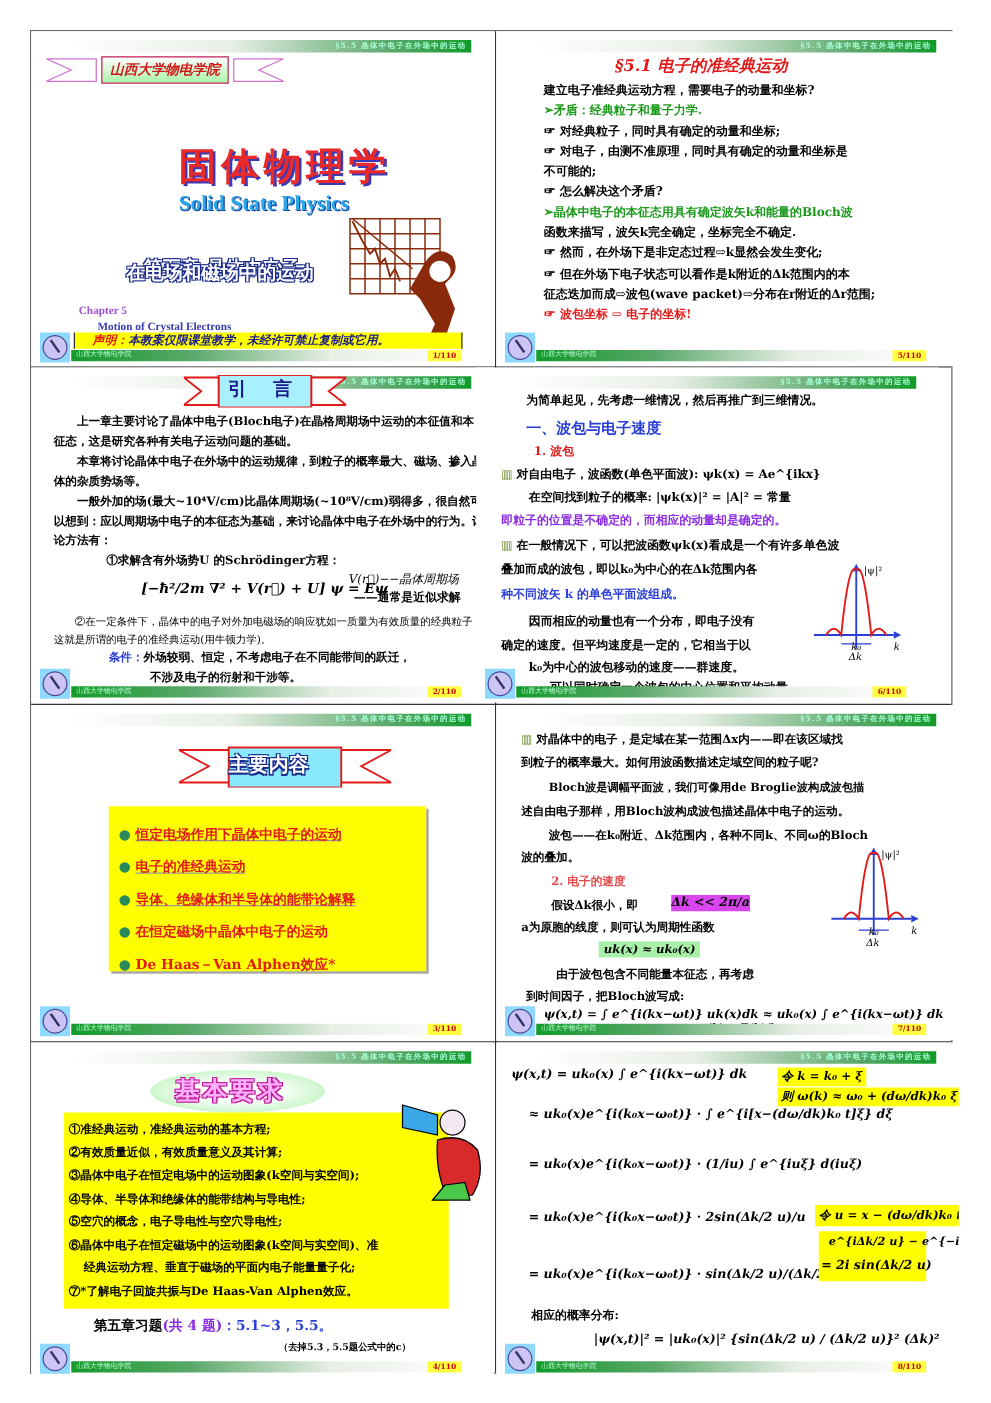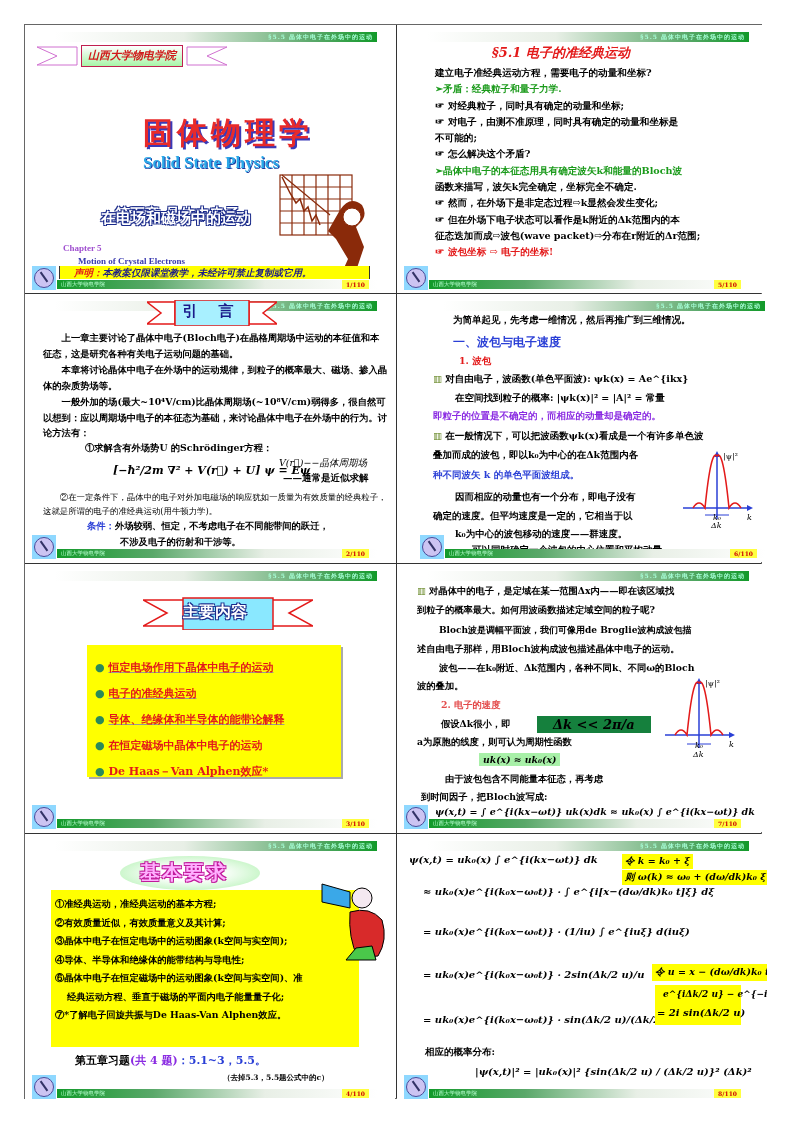--- a/index.html
+++ b/index.html
@@ -123,21 +123,21 @@
     <div style="position:absolute;left:18px;top:196px;width:345px;font-size:8.4px;line-height:14px;font-weight:normal;text-indent:2em">②在一定条件下，晶体中的电子对外加电磁场的响应犹如一质量为有效质量的经典粒子，这就是所谓的电子的准经典运动(用牛顿力学)。</div>
     <div class="t" style="left:62px;top:226px;font-size:9.3px"><span class="blu">条件：</span><span>外场较弱、恒定，不考虑电子在不同能带间的跃迁，</span></div>
     <div class="t" style="left:95px;top:242px;font-size:9.3px">不涉及电子的衍射和干涉等。</div>
     <div class="clock"></div>
     <div class="botbar">
         <span class="org">山西大学物电学院</span>
         <span class="pg">2/110</span>
       </div>
   </div>
 
-  <div class="slide" style="left:388px;top:269px">
+  <div class="slide" style="left:356px;top:269px">
     <div class="topbar">
         <span>§5.5 晶体中电子在外场中的运动</span>
       </div>
     <div class="t" style="left:40px;top:20px;font-size:9.5px">为简单起见，先考虑一维情况，然后再推广到三维情况。</div>
     <div class="t blu" style="left:40px;top:40px;font-size:12px">一、波包与电子速度</div>
     <div class="t red" style="left:46px;top:61px;font-size:9.5px">1. 波包</div>
     <div class="t" style="left:20px;top:79px;font-size:9.5px"><span style="color:#6a8a2a">▥ </span><span>对自由电子，波函数(单色平面波): ψk(x) = Ae^{ikx}</span></div>
     <div class="t" style="left:42px;top:98px;font-size:9.5px">在空间找到粒子的概率: |ψk(x)|² = |A|² = 常量</div>
     <div class="t pur" style="left:20px;top:116px;font-size:9.5px">即粒子的位置是不确定的，而相应的动量却是确定的。</div>
     <div class="t" style="left:20px;top:136px;font-size:9.5px"><span style="color:#6a8a2a">▥ </span><span>在一般情况下，可以把波函数ψk(x)看成是一个有许多单色波</span></div>
@@ -197,21 +197,21 @@
         <span>§5.5 晶体中电子在外场中的运动</span>
       </div>
     <div class="t" style="left:20px;top:21px;font-size:9.3px"><span style="color:#6a8a2a">▥ </span><span>对晶体中的电子，是定域在某一范围Δx内——即在该区域找</span></div>
     <div class="t" style="left:20px;top:40px;font-size:9.3px">到粒子的概率最大。如何用波函数描述定域空间的粒子呢?</div>
     <div class="t" style="left:42px;top:60px;font-size:9px">Bloch波是调幅平面波，我们可像用de Broglie波构成波包描</div>
     <div class="t" style="left:20px;top:79px;font-size:9.3px">述自由电子那样，用Bloch波构成波包描述晶体中电子的运动。</div>
     <div class="t" style="left:42px;top:98px;font-size:9.3px">波包——在k₀附近、Δk范围内，各种不同k、不同ω的Bloch</div>
     <div class="t" style="left:20px;top:116px;font-size:9.3px">波的叠加。</div>
     <div class="t" style="left:44px;top:135px;font-size:9.3px;color:#e34a4a">2. 电子的速度</div>
     <div class="t" style="left:44px;top:154px;font-size:9.3px">假设Δk很小，即</div>
-    <div class="t fm" style="left:140px;top:152px;font-size:13px;background:#15803d;padding:1px 16px">Δk &lt;&lt; 2π/a</div>
+    <div class="t fm" style="left:140px;top:152px;font-size:10px;background:#d946ef;padding:1px 0">Δk &lt;&lt; 2π/a</div>
     <div class="t" style="left:20px;top:172px;font-size:9.3px">a为原胞的线度，则可认为周期性函数</div>
     <div class="t fm" style="left:82px;top:189px;font-size:9.3px;background:#a8f0a8;padding:1px 4px">uk(x) ≈ uk₀(x)</div>
     <div class="t" style="left:48px;top:209px;font-size:9.3px">由于波包包含不同能量本征态，再考虑</div>
     <div class="t" style="left:24px;top:227px;font-size:9.3px">到时间因子，把Bloch波写成:</div>
     <div class="t fm" style="left:38px;top:242px;font-size:9.5px">ψ(x,t) = ∫ e^{i(kx−ωt)} uk(x)dk ≈ uk₀(x) ∫ e^{i(kx−ωt)} dk</div>
     <div class="t fm" style="left:160px;top:254px;font-size:8.5px">ω(k) = E(k)/ħ</div>
     <svg style="position:absolute;left:268px;top:112px" width="70" height="84">
       <line x1="0" y1="59" x2="64" y2="59" stroke="#2a3fd6" stroke-width="1.5"></line>
       <polygon points="64,56 70,59 64,62" fill="#2a3fd6"></polygon>
       <line x1="34" y1="4" x2="34" y2="72" stroke="#2a3fd6" stroke-width="1.5"></line>
@@ -235,20 +235,21 @@
         <span>§5.5 晶体中电子在外场中的运动</span>
       </div>
     <div style="position:absolute;left:95px;top:22px;width:140px;height:34px;border-radius:50%;background:radial-gradient(#fff 30%,#a8f0a8)"></div>
     <div class="t" style="left:115px;top:25px;font-size:20px;color:#ffb0ff;text-shadow:-1px -1px 0 #c01a9a,1px 1px 0 #c01a9a,-1px 1px 0 #c01a9a,1px -1px 0 #c01a9a;letter-spacing:2px">基本要求</div>
     <div class="ybox" style="left:26px;top:56px;width:308px;height:157px">
       <div style="padding:5px 0 0 4px;font-size:9.3px;line-height:18.5px;font-weight:bold;color:#000">
         <div>①准经典运动，准经典运动的基本方程;</div>
         <div>②有效质量近似，有效质量意义及其计算;</div>
         <div>③晶体中电子在恒定电场中的运动图象(k空间与实空间);</div>
         <div>④导体、半导体和绝缘体的能带结构与导电性;</div>
+        <div>⑤空穴的概念，电子导电性与空穴导电性;</div>
         <div>⑥晶体中电子在恒定磁场中的运动图象(k空间与实空间)、准</div>
         <div style="padding-left:12px">经典运动方程、垂直于磁场的平面内电子能量量子化;</div>
         <div>⑦*了解电子回旋共振与De Haas-Van Alphen效应。</div>
       </div>
     </div>
     <svg style="position:absolute;left:295px;top:38px" width="70" height="90">
       <polygon points="2,12 30,20 30,36 2,30" fill="#3aa8e8" stroke="#000"></polygon>
       <circle cx="42" cy="26" r="10" fill="#f4e8f0" stroke="#000"></circle>
       <path d="M30 40 q20 -6 32 8 q6 20 -4 36 l-20 2 q-10 -20 -8 -46 z" fill="#d82a2a" stroke="#000"></path>
       <path d="M36 76 l-10 12 l30 0 l-4 -14 z" fill="#4ac84a" stroke="#000"></path>

